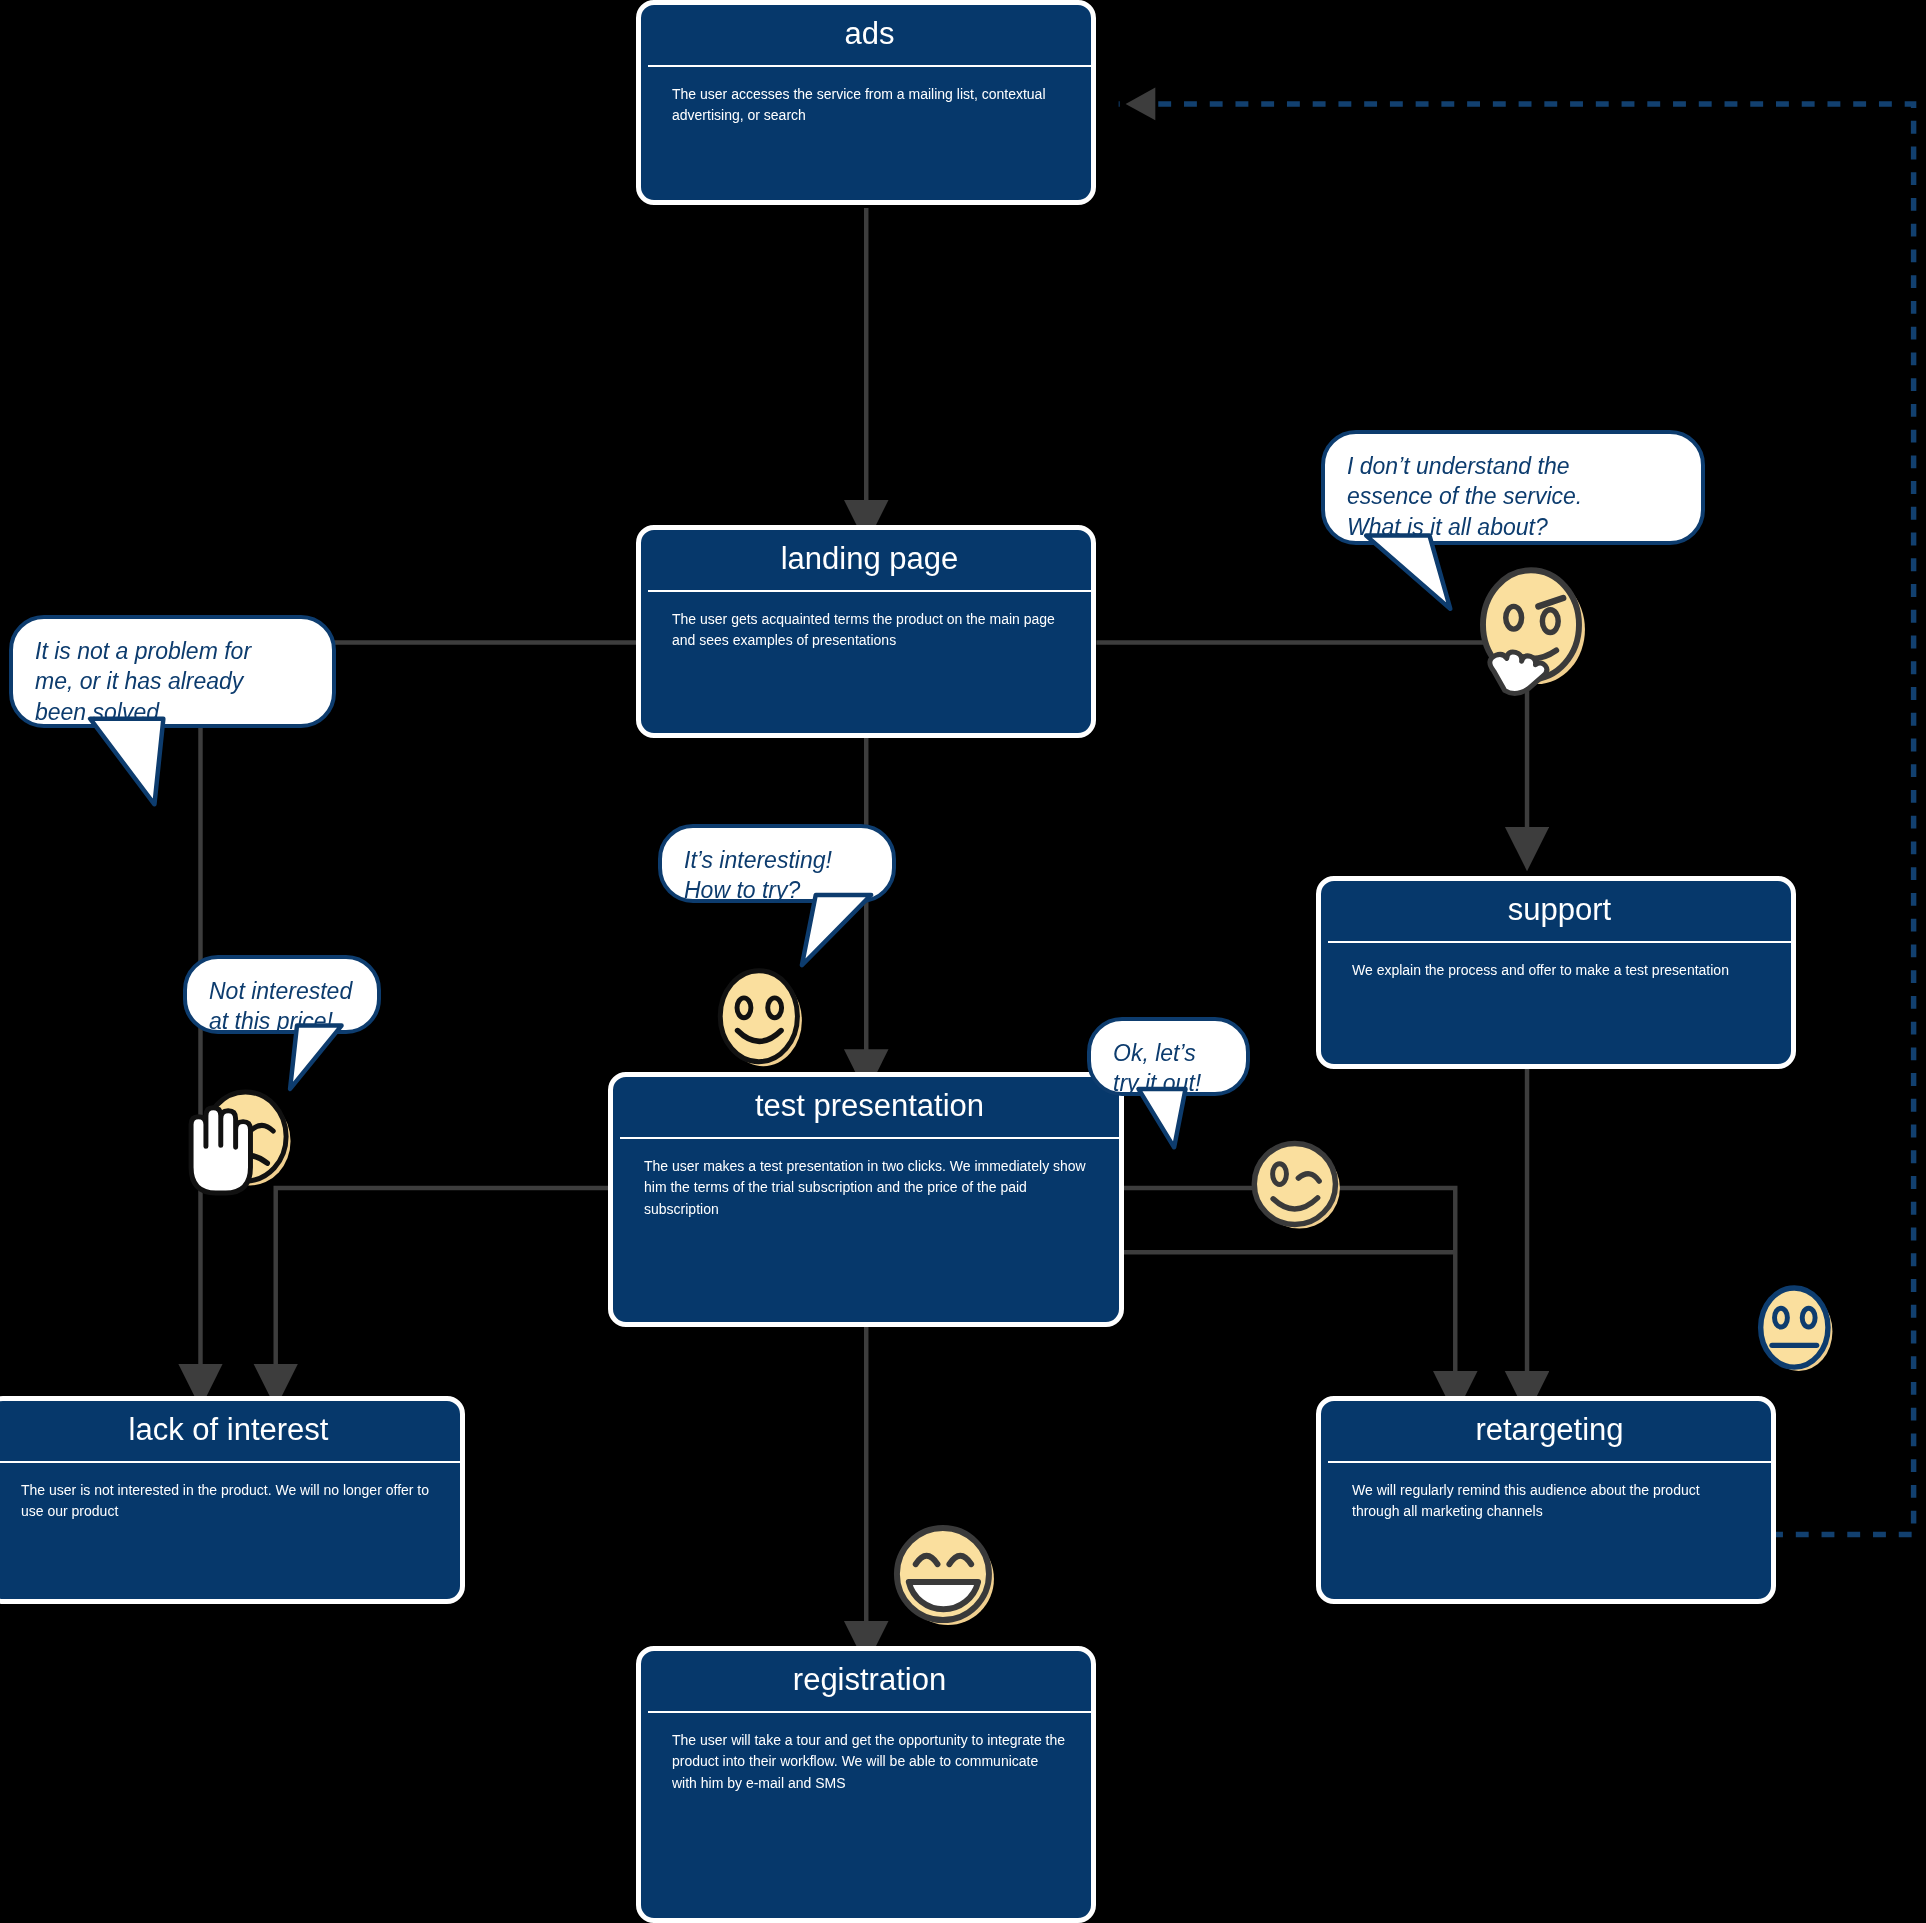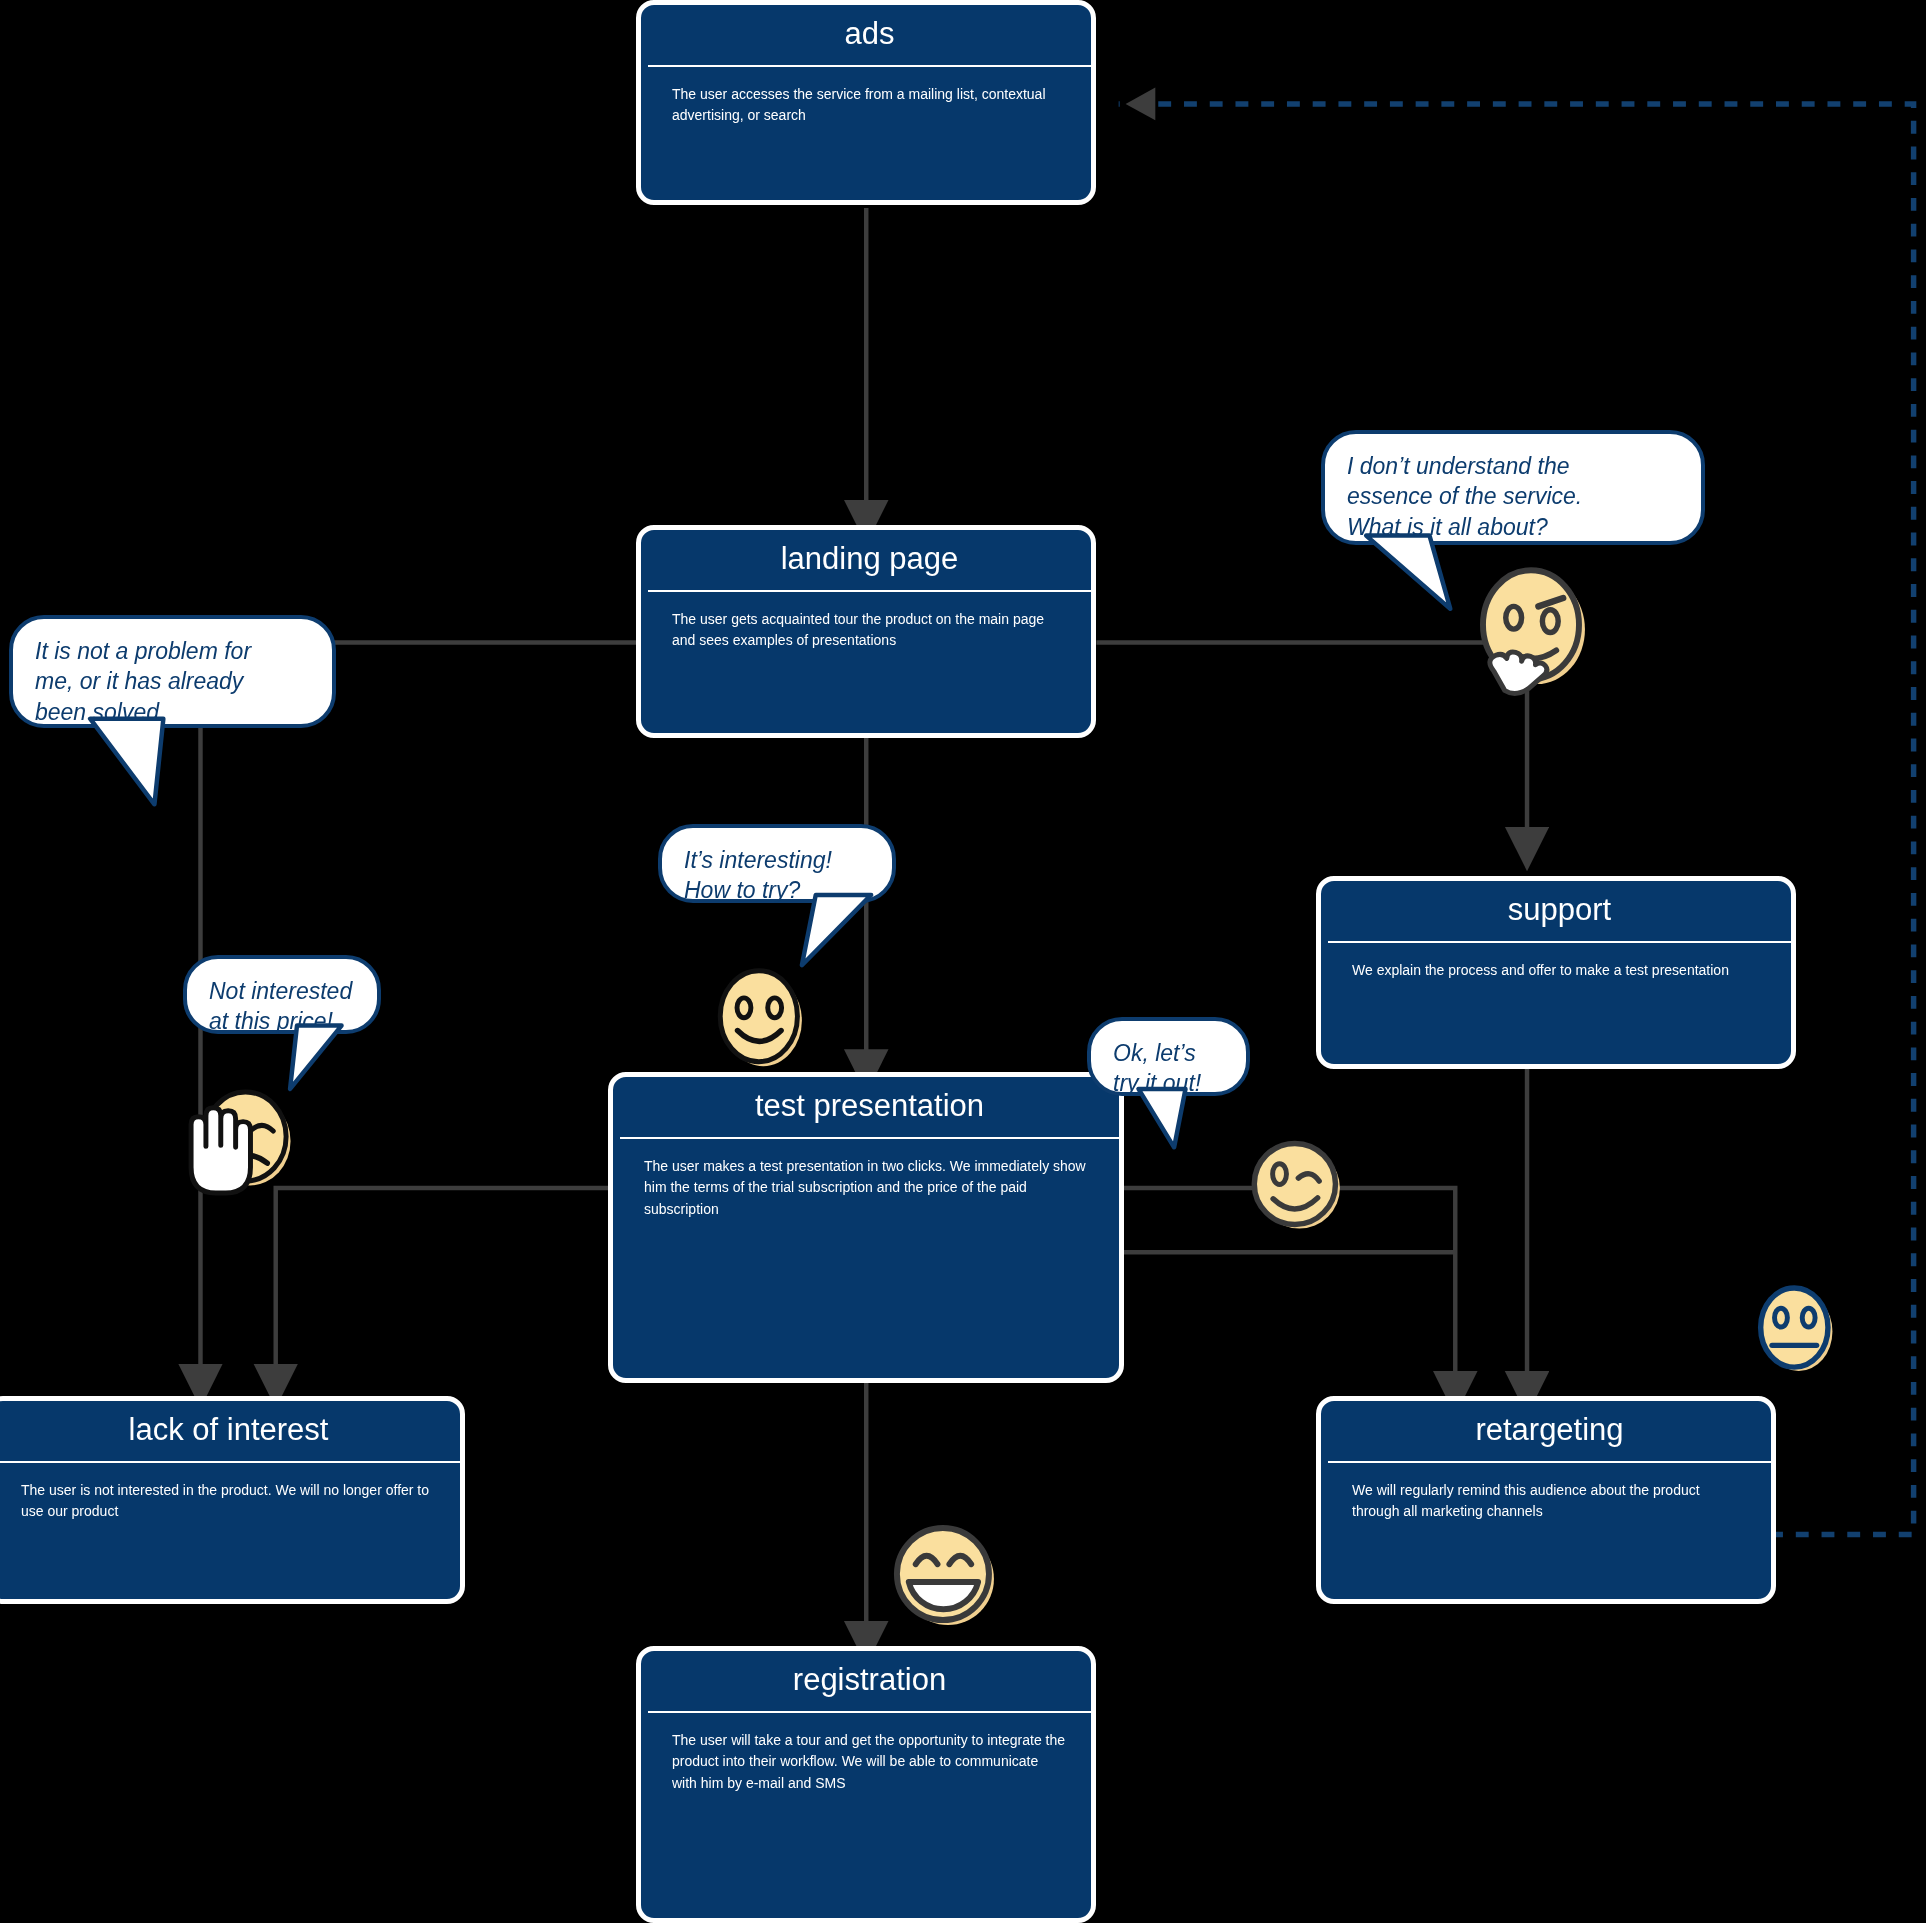--- a/index.html
+++ b/index.html
@@ -64,29 +64,29 @@
     <path d="M2260,210 m14,0 l60,-33 l0,66 z" fill="#3d3d3d"></path>
   </svg>
 
   <div class="node" style="left:636px;top:0px;width:460px;height:205px;">
     <div class="title">ads</div>
     <div class="body">The user accesses the service from a mailing list, contextual advertising, or search</div>
   </div>
 
   <div class="node" style="left:636px;top:525px;width:460px;height:213px;">
     <div class="title">landing page</div>
-    <div class="body">The user gets acquainted tour the product on the main page and sees examples of presentations</div>
+    <div class="body">The user gets acquainted terms the product on the main page and sees examples of presentations</div>
   </div>
 
   <div class="node" style="left:1316px;top:876px;width:480px;height:193px;">
     <div class="title">support</div>
     <div class="body">We explain the process and offer to make a test presentation</div>
   </div>
 
-  <div class="node" style="left:608px;top:1072px;width:516px;height:311px;">
+  <div class="node" style="left:608px;top:1072px;width:516px;height:255px;">
     <div class="title">test presentation</div>
     <div class="body">The user makes a test presentation in two clicks. We immediately show him the terms of the trial subscription and the price of the paid subscription</div>
   </div>
 
   <div class="node" style="left:-15px;top:1396px;width:480px;height:208px;">
     <div class="title">lack of interest</div>
     <div class="body">The user is not interested in the product. We will no longer offer to use our product</div>
   </div>
 
   <div class="node" style="left:1316px;top:1396px;width:460px;height:208px;">

